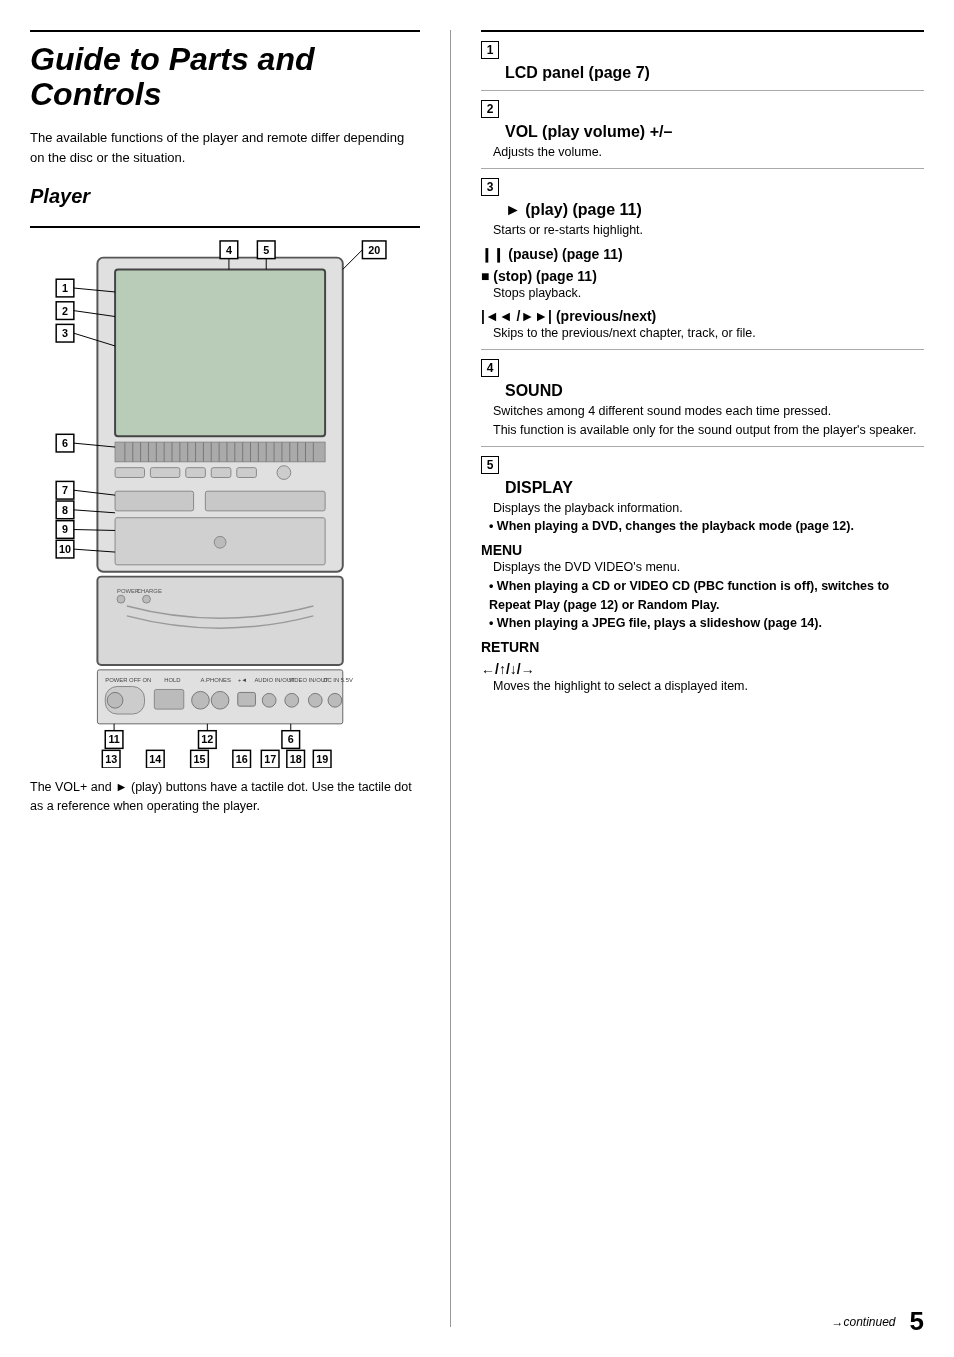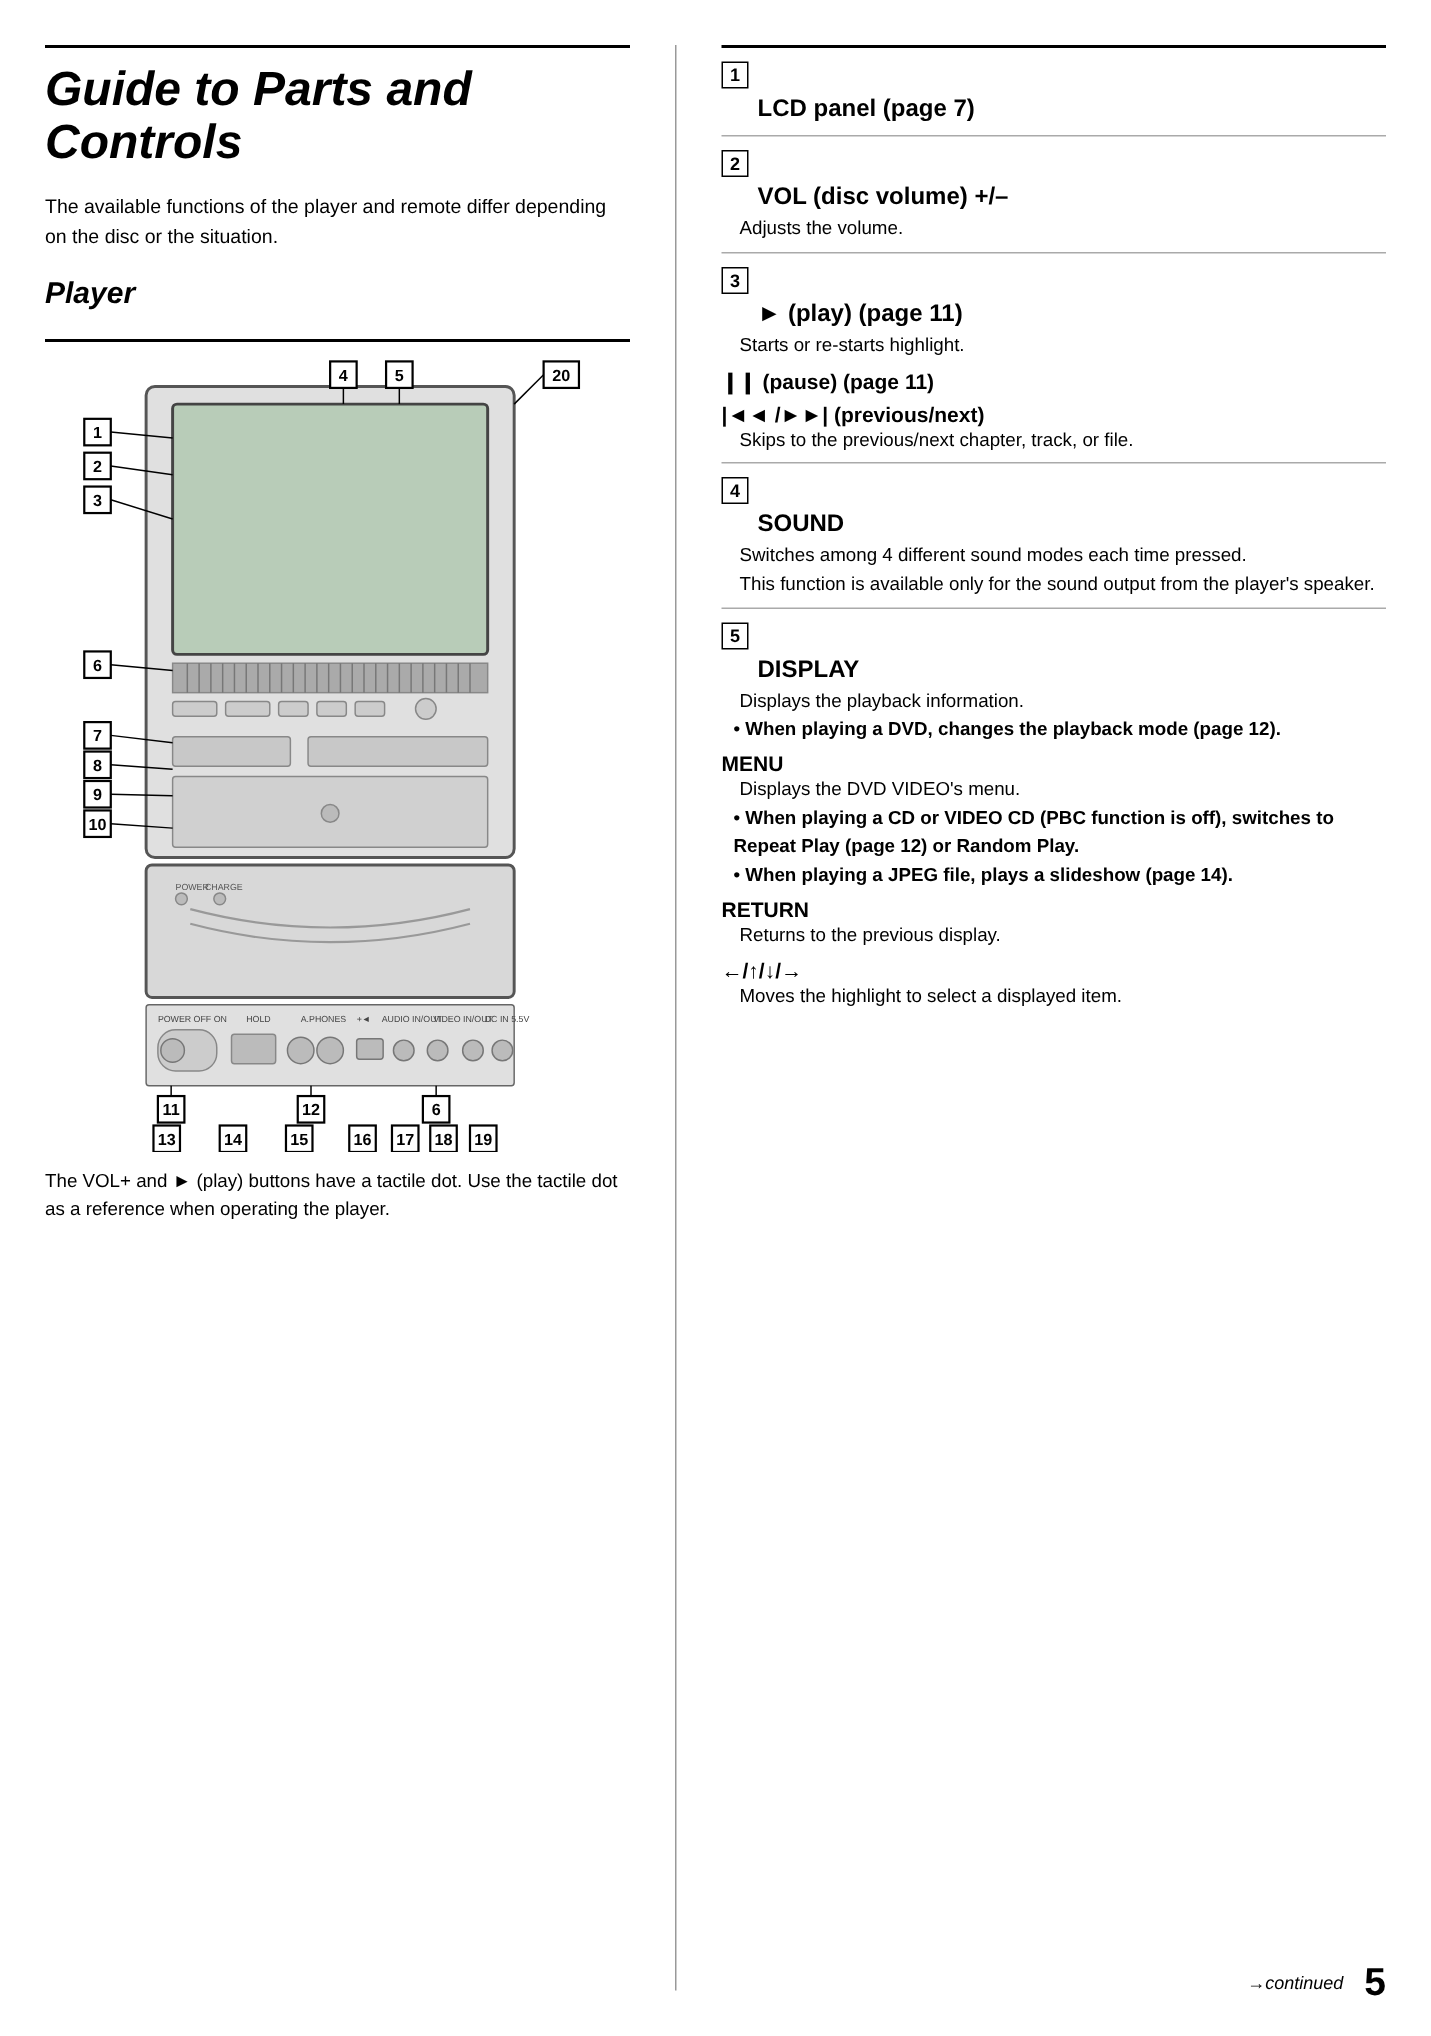--- a/index.html
+++ b/index.html
@@ -311,33 +311,37 @@
     <div class="entry">
       <div class="entry-header">
         <span class="entry-num">1</span>
         <span class="entry-title">LCD panel (page 7)</span>
       </div>
     </div>
 
     <div class="entry">
       <div class="entry-header">
         <span class="entry-num">2</span>
-        <span class="entry-title">VOL (disc volume) +/–</span>
+        <span class="entry-title">VOL (play volume) +/–</span>
       </div>
       <div class="entry-body">Adjusts the volume.</div>
     </div>
 
     <div class="entry">
       <div class="entry-header">
         <span class="entry-num">3</span>
         <span class="entry-title">► (play) (page 11)</span>
       </div>
       <div class="entry-body">Starts or re-starts highlight.</div>
       <div class="sub-entry">
         <div class="sub-entry-title">❙❙ (pause) (page 11)</div>
+      </div>
+      <div class="sub-entry">
+        <div class="sub-entry-title">■ (stop) (page 11)</div>
+        <div class="entry-body">Stops playback.</div>
       </div>
       <div class="sub-entry">
         <div class="sub-entry-title">|◄◄ /►►| (previous/next)</div>
         <div class="entry-body">Skips to the previous/next chapter, track, or file.</div>
       </div>
     </div>
 
     <div class="entry">
       <div class="entry-header">
         <span class="entry-num">4</span>
@@ -360,21 +364,20 @@
         <div class="sub-entry-title">MENU</div>
         <div class="entry-body">Displays the DVD VIDEO's menu.</div>
         <ul class="bullet-list">
           <li>When playing a CD or VIDEO CD (PBC function is off), switches to Repeat Play (page 12) or Random Play.</li>
           <li>When playing a JPEG file, plays a slideshow (page 14).</li>
         </ul>
       </div>
 
       <div class="sub-entry">
         <div class="sub-entry-title">RETURN</div>
-        <div class="entry-body">Returns to the previous display.</div>
       </div>
 
       <div class="sub-entry">
         <div class="sub-entry-title">←/↑/↓/→</div>
         <div class="entry-body">Moves the highlight to select a displayed item.</div>
       </div>
     </div>
   </div>
 </div>
 

